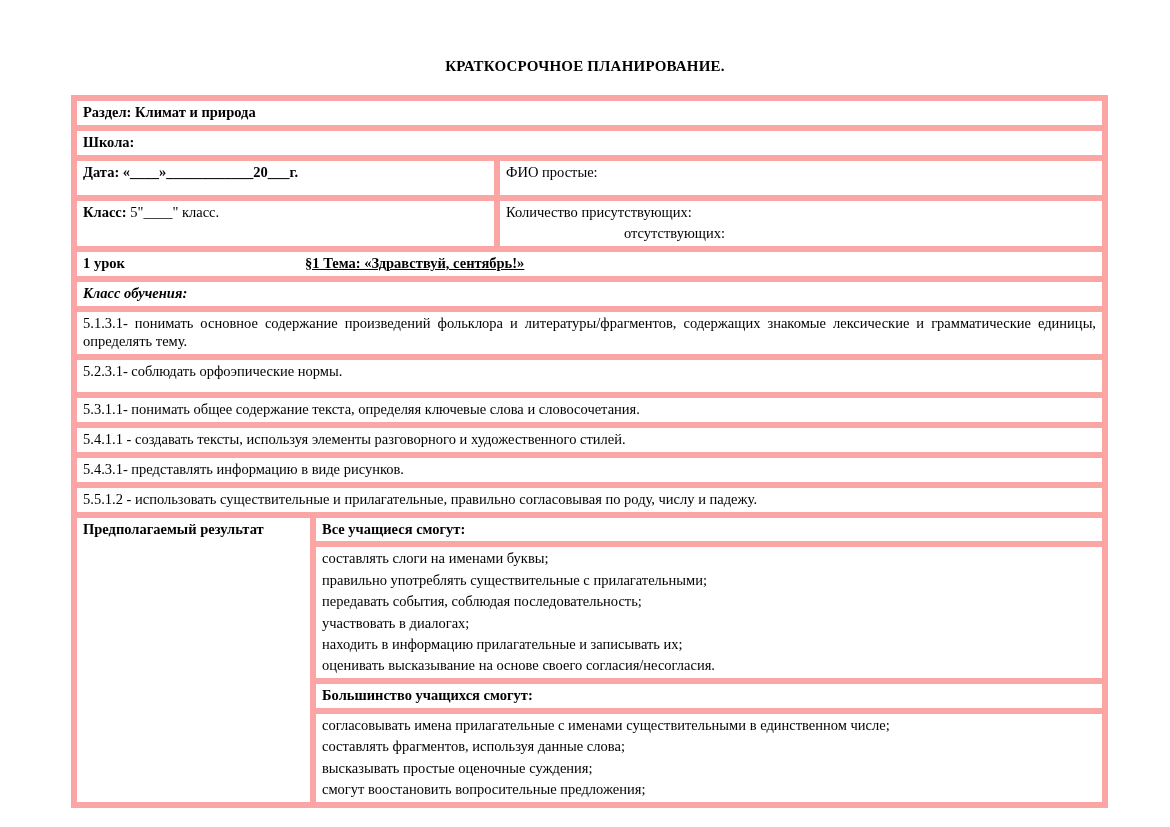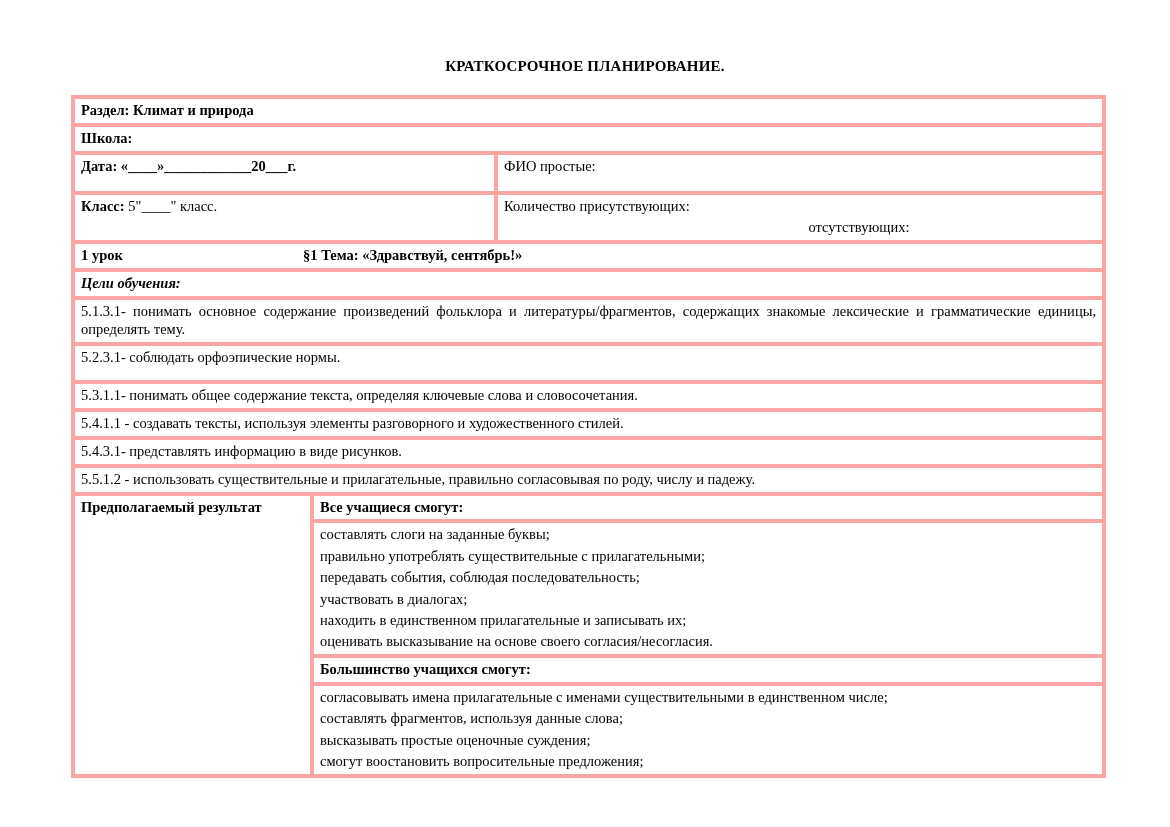--- a/index.html
+++ b/index.html
@@ -33,51 +33,51 @@
   }
   .plan-table {
     position: absolute;
     top: 95px;
     left: 71px;
     width: 1031px;
     border-collapse: collapse;
     table-layout: fixed;
   }
   .plan-table td {
-    border: 4px solid #fca5a5;
+    border: 6px solid #fca5a5;
     padding: 2px 6px 3px 6px;
     font-size: 14.5px;
     line-height: 1.3;
     vertical-align: top;
   }
   .b     { font-weight: bold; }
   .bi    { font-weight: bold; font-style: italic; }
   .just  { text-align: justify; text-align-last: left; margin-top: 44px; }
-  .indent-right { padding-left: 118px; text-align: center; }
+  .indent-right { padding-left: 118px; }
   .nowrap { white-space: nowrap; }
 
   
   .r-section  { height: 19px; }
   .r-school   { height: 19px; }
   .r-date     { height: 40px; }
   .r-class    { height: 36px; }
   .r-lesson   { height: 24px; }
   .r-goals    { height: 20px; }
   .r-goal-long{ height: 38px; }
   .r-goal-tall{ height: 38px; }
   .r-goal     { height: 19px; }
   .r-result-head { height: 20px; }
   .r-list-a   { height: 124px; }
   .r-sub-head { height: 21px; }
   .r-list-b   { height: 87px; }
 
   .cell-lines > div { white-space: nowrap; }
   .cell-lines > div + div { margin-top: 2.5px; }
 
-  .lesson-cell { position: relative; }
+  .lesson-cell { position: relative; text-decoration: underline; }
   .lesson-cell .lesson-no { display: inline-block; width: 222px; }
   .fill { letter-spacing: 0px; }
 </style>
 </head>
 <body>
 
 <div class="page">
 
   <div class="doc-title">КРАТКОСРОЧНОЕ ПЛАНИРОВАНИЕ.</div>
 
@@ -124,21 +124,21 @@
       </tr>
 
       <tr class="r-lesson">
         <td colspan="3" class="lesson-cell">
           <span class="b lesson-no">1 урок</span><span class="b">§1 Тема:  «Здравствуй, сентябрь!»</span>
         </td>
       </tr>
 
       <tr class="r-goals">
         <td colspan="3">
-          <span class="bi">Цели обучения:</span>
+          <span class="bi">Класс обучения:</span>
         </td>
       </tr>
 
       <tr class="r-goal-long">
         <td colspan="3" class="just">5.1.3.1-  понимать  основное  содержание  произведений  фольклора  и  литературы/фрагментов,  содержащих  знакомые  лексические  и грамматические единицы, определять тему.</td>
       </tr>
 
       <tr class="r-goal-tall">
         <td colspan="3">5.2.3.1- соблюдать орфоэпические нормы.</td>
       </tr>
@@ -163,25 +163,25 @@
         <td rowspan="4">
           <span class="b">Предполагаемый результат</span>
         </td>
         <td colspan="2">
           <span class="b">Все учащиеся смогут:</span>
         </td>
       </tr>
 
       <tr class="r-list-a">
         <td colspan="2" class="cell-lines">
-          <div>составлять слоги на заданные буквы;</div>
+          <div>составлять слоги на именами буквы;</div>
           <div>правильно употреблять существительные с прилагательными;</div>
           <div>передавать события, соблюдая последовательность;</div>
           <div>участвовать в диалогах;</div>
-          <div>находить в единственном прилагательные и записывать их;</div>
+          <div>находить в информацию прилагательные и записывать их;</div>
           <div>оценивать высказывание на основе своего согласия/несогласия.</div>
         </td>
       </tr>
 
       <tr class="r-sub-head">
         <td colspan="2">
           <span class="b">Большинство учащихся смогут:</span>
         </td>
       </tr>
 

